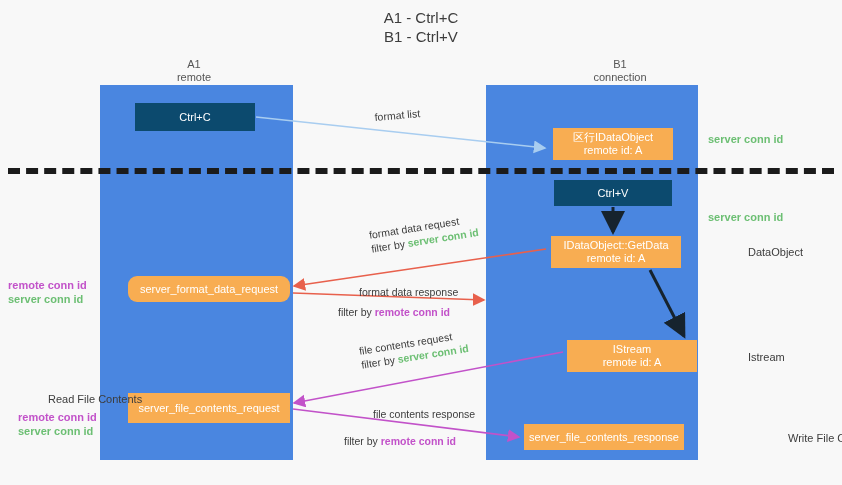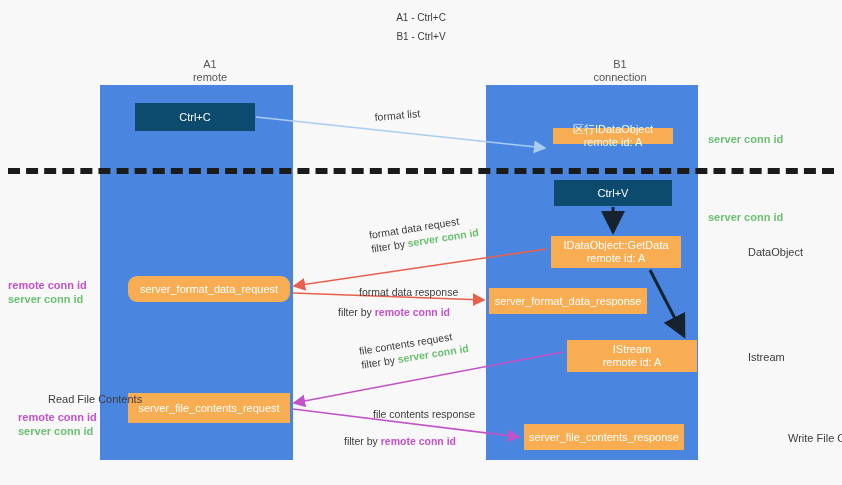--- a/index.html
+++ b/index.html
@@ -9,31 +9,31 @@
     font-family:"Liberation Sans", sans-serif;
     overflow:hidden;
     position:relative;
   }
   .stage{position:absolute;inset:0;}
 
   
   .title{
     position:absolute;left:0;right:0;top:8px;
     text-align:center;
-    font-size:10px;color:#3c3c3c;line-height:19px;
+    font-size:15px;color:#3c3c3c;line-height:19px;
     white-space:pre;
   }
 
   
   .col-head{
     position:absolute;text-align:center;
     font-size:11px;color:#555;line-height:13px;
     white-space:pre;
   }
-  #head-a1{left:120px;top:58px;width:180px;}
+  #head-a1{left:104px;top:58px;width:180px;}
   #head-b1{left:530px;top:58px;width:180px;}
 
   
   .lane{position:absolute;background:#4a86e0;}
   #lane-a1{left:100px;top:85px;width:193px;height:375px;}
   #lane-b1{left:486px;top:85px;width:212px;height:375px;}
 
   
   #divider{
     position:absolute;left:8px;top:168px;width:826px;height:0;
@@ -46,21 +46,21 @@
     display:flex;flex-direction:column;
     align-items:center;justify-content:center;
     color:#ffffff;font-size:11px;line-height:13px;
     text-align:center;white-space:pre;
     box-sizing:border-box;
   }
   .box.green{background:#0c4a6e;}
   .box.orange{background:#f8ad52;}
 
   #box-ctrlc{left:135px;top:103px;width:120px;height:28px;}
-  #box-idataobject{left:553px;top:128px;width:120px;height:16px;}
+  #box-idataobject{left:553px;top:128px;width:120px;height:32px;}
   #box-ctrlv{left:554px;top:180px;width:118px;height:26px;}
   #box-getdata{left:551px;top:236px;width:130px;height:32px;}
   #box-sfdreq{left:128px;top:276px;width:162px;height:26px;border-radius:9px;}
   #box-sfdres{left:489px;top:288px;width:158px;height:26px;}
   #box-istream{left:567px;top:340px;width:130px;height:32px;}
   #box-sfcreq{left:128px;top:393px;width:162px;height:30px;}
   #box-sfcres{left:524px;top:424px;width:160px;height:26px;}
 
   
   .side{
@@ -149,21 +149,20 @@
 
   <div id="divider"></div>
 
   <div class="box green" id="box-ctrlc">Ctrl+C</div>
   <div class="box orange" id="box-idataobject">区行IDataObject
 remote id: A</div>
   <div class="box green" id="box-ctrlv">Ctrl+V</div>
   <div class="box orange" id="box-getdata">IDataObject::GetData
 remote id: A</div>
   <div class="box orange" id="box-sfdreq">server_format_data_request</div>
-  <div class="box orange" id="box-sfdres">server_format_data_response</div>
   <div class="box orange" id="box-istream">IStream
 remote id: A</div>
   <div class="box orange" id="box-sfcreq">server_file_contents_request</div>
   <div class="box orange" id="box-sfcres">server_file_contents_response</div>
 
   <div class="side green" id="ann-server1">server conn id</div>
   <div class="side green" id="ann-server2">server conn id</div>
   <div class="side plain" id="ann-dataobject">DataObject</div>
   <div class="side plain" id="ann-istream">Istream</div>
   <div class="side plain" id="ann-writefile">Write File Contents</div>

